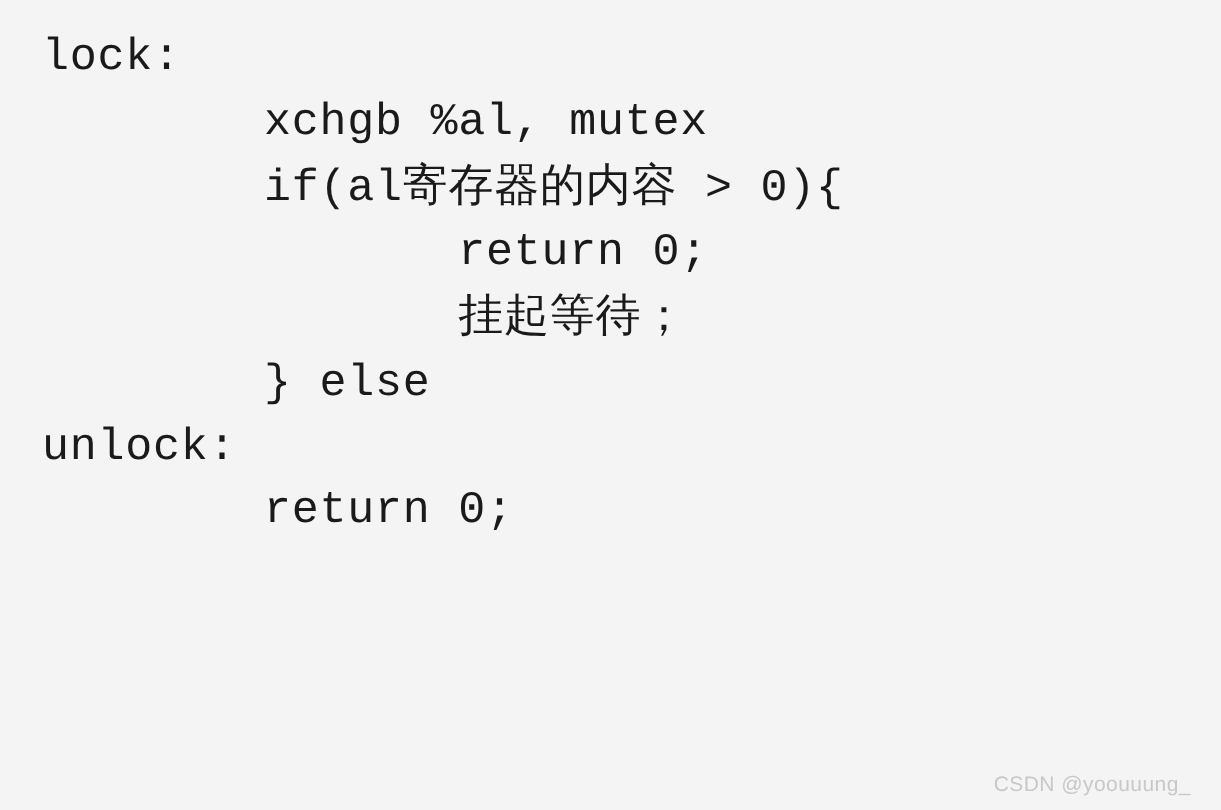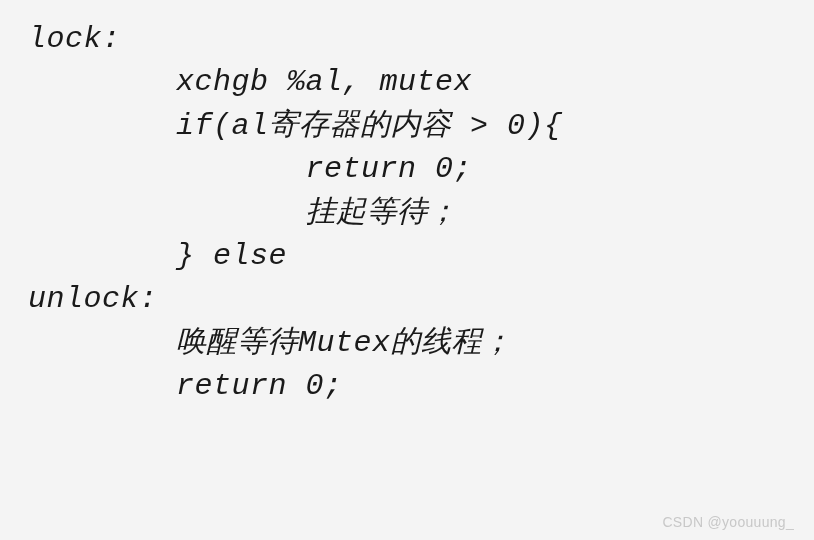--- a/index.html
+++ b/index.html
@@ -15,21 +15,20 @@
       overflow: hidden;
     }
     .content {
       padding-top: 18px;
       padding-left: 28px;
       line-height: 1.42;
       letter-spacing: 0.5px;
     }
     .line {
       white-space: pre;
-      font-style: italic;
     }
     .watermark {
       position: absolute;
       bottom: 10px;
       right: 20px;
       color: #c8c8c8;
       font-family: Arial, sans-serif;
       font-size: 14px;
       letter-spacing: 0.3px;
       margin-top: 48px;
@@ -43,17 +42,16 @@
 
 <div class="content">
   <div class="line">lock:</div>
   <div class="line">        xchgb %al, mutex</div>
   <div class="line"><span>        if(al</span><span class="cjk">寄存器的内容</span><span> &gt; 0){</span></div>
   <div class="line">               return 0;</div>
   <div class="line"><span>               </span><span class="cjk">挂起等待；</span></div>
   <div class="line">        } else</div>
   <div class="line"></div>
   <div class="line">unlock:</div>
-  <div class="line"><span>        </span><span class="cjk">唤醒等待</span><span>Mutex</span><span class="cjk">的线程；</span></div>
   <div class="line">        return 0;</div>
 </div>
 
 <div class="watermark">CSDN @yoouuung_</div>
 
 </body></html>

